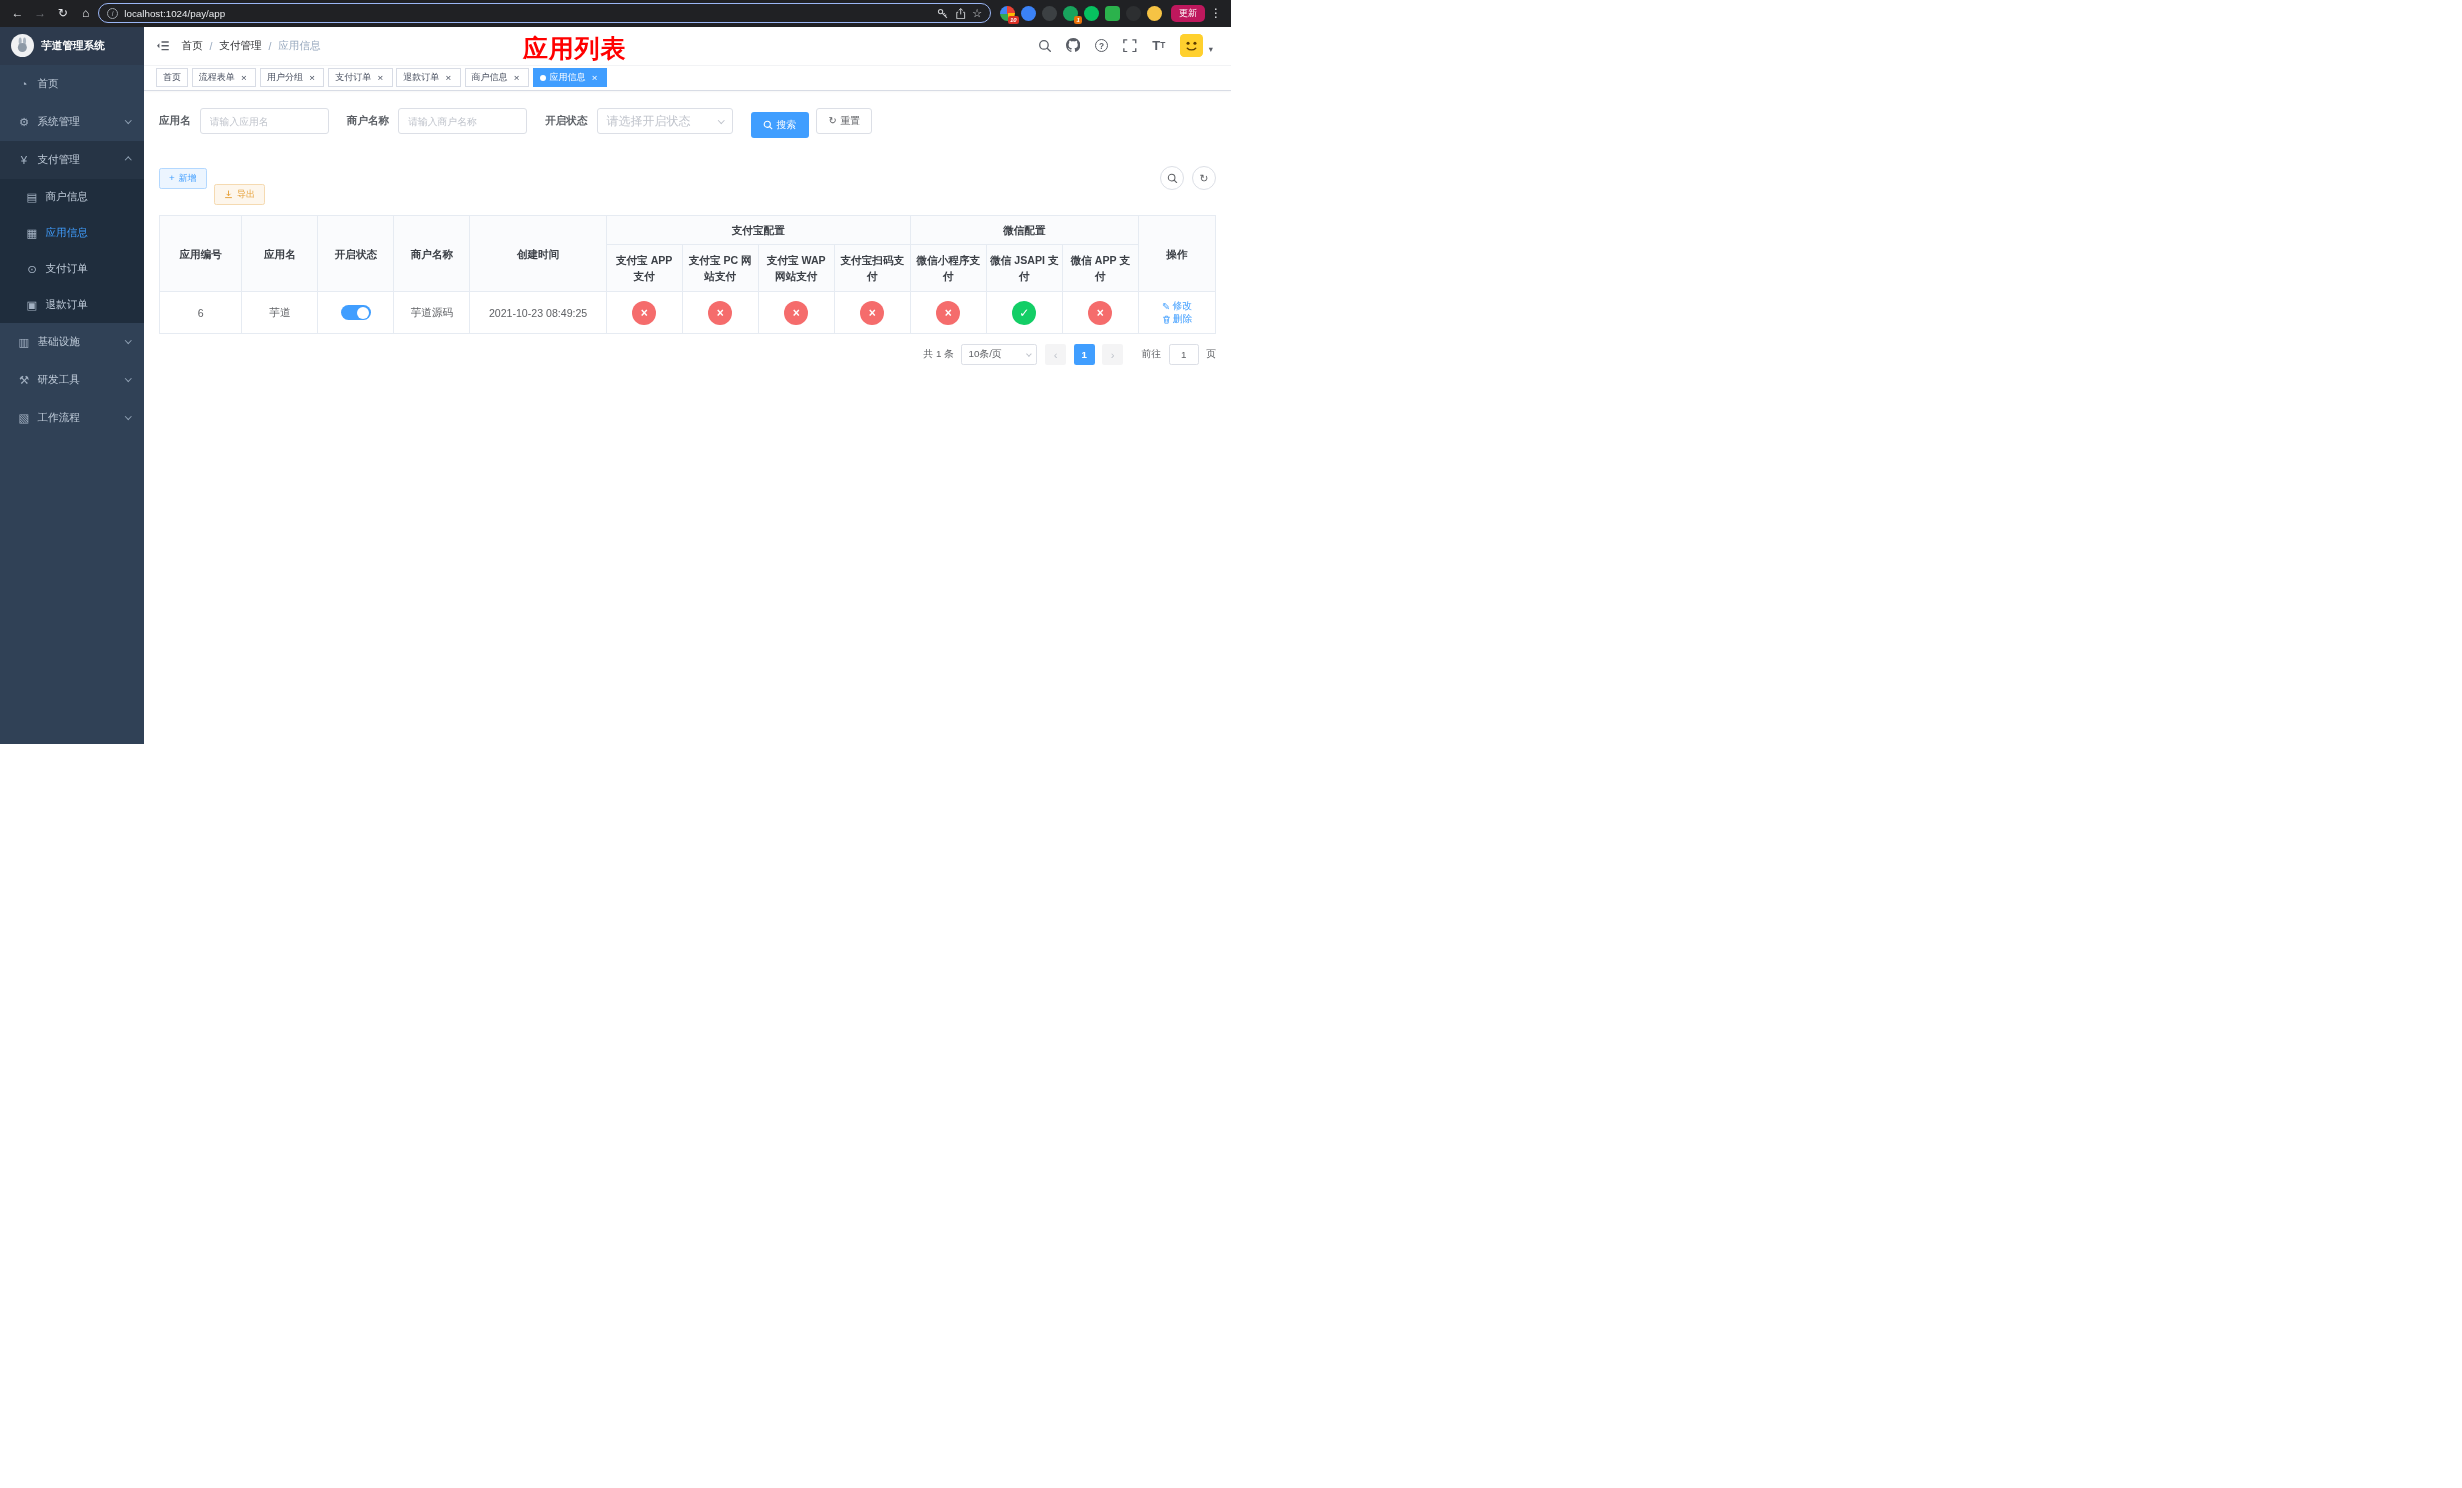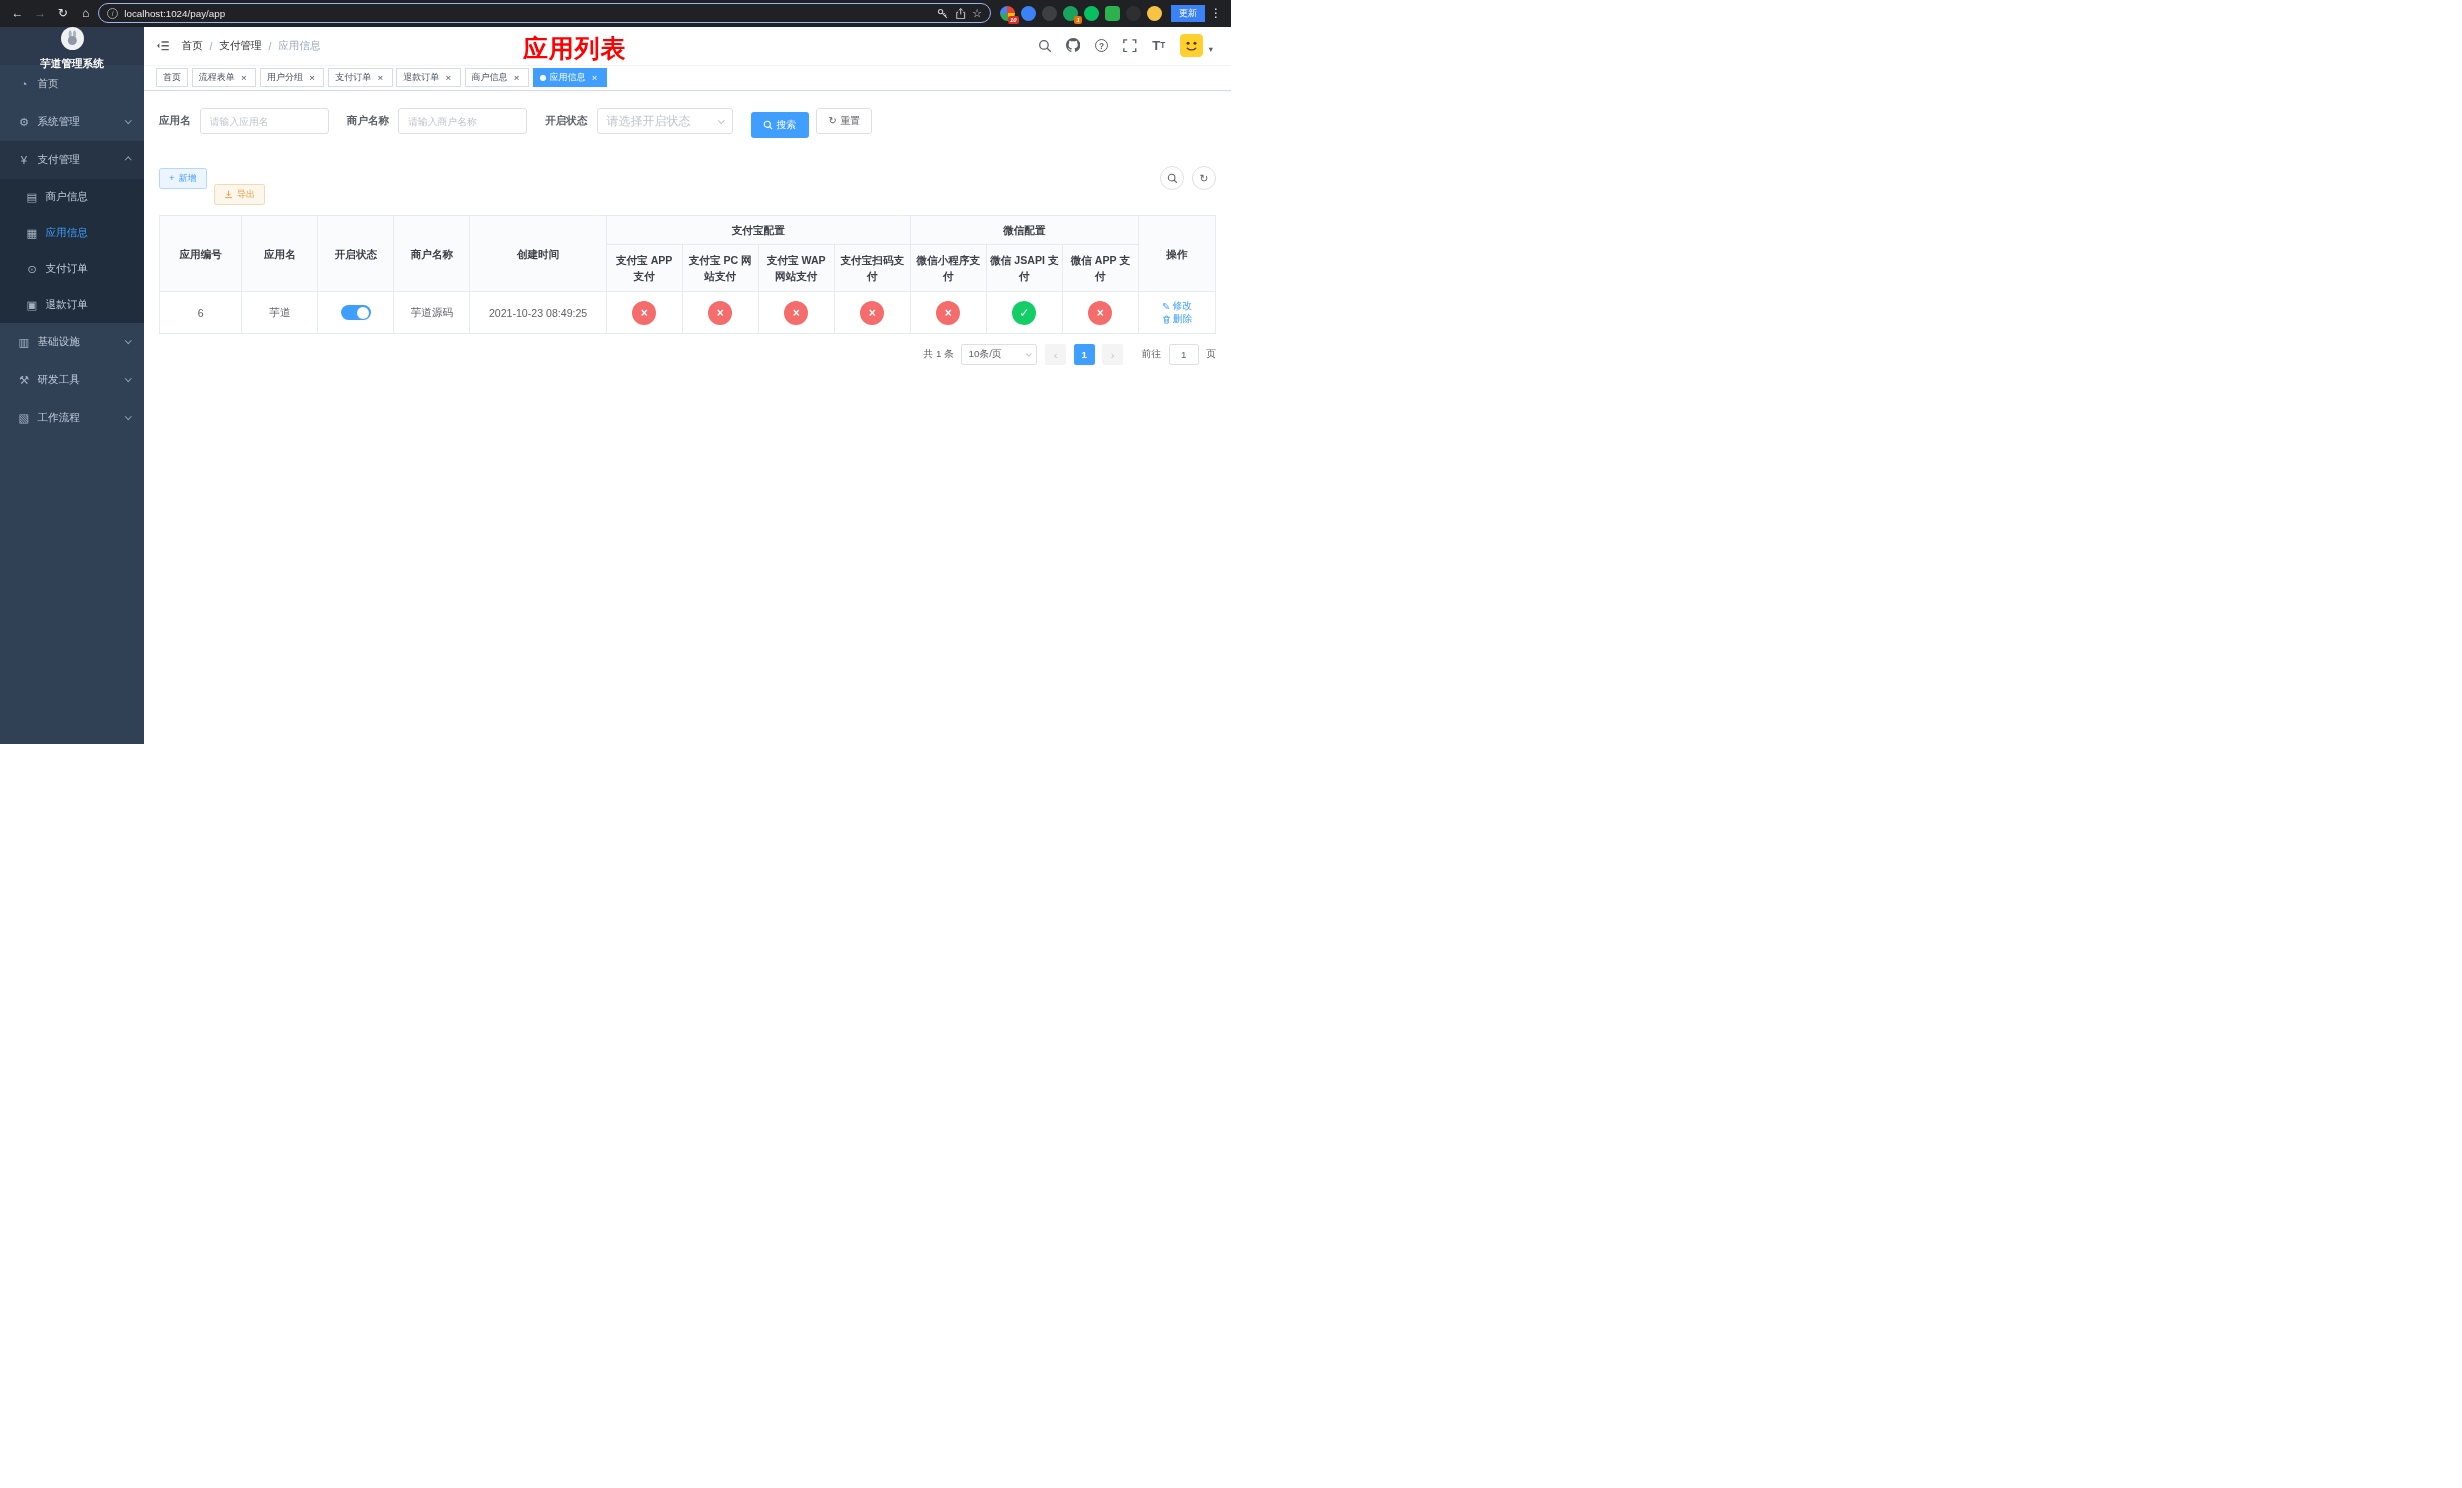--- a/index.html
+++ b/index.html
@@ -25,29 +25,29 @@
   .ext.e2{background:#3b82f6;}
   .ext.e3{background:#3c4043;}
   .ext.e4{background:#18a45d;}
   .ext.e5{background:#07c160;}
   .ext.e6{background:#2bb24c;border-radius:3.8px;}
   .ext.e7{background:#2d2f31;}
   .ext.e8{background:#f6c344;}
   .xbadge{position:absolute;bottom:-3px;right:-3.8px;font-size:6px;line-height:1;padding:1.1px 1.9px;border-radius:2.3px;color:#fff;font-weight:700;}
   .xbadge.red{background:#d93025;}
   .xbadge.orange{background:#e8710a;}
-  .update-pill{height:16.7px;padding:0 8.3px;border-radius:0;background:#3b82f6;color:#fff;font-size:9px;display:flex;align-items:center;cursor:pointer;flex-shrink:0;}
+  .update-pill{height:16.7px;padding:0 8.3px;border-radius:5px;background:#be185d;color:#fff;font-size:9px;display:flex;align-items:center;cursor:pointer;flex-shrink:0;}
   .menu-dots{font-size:12px;width:15px;}
 
   
   .body-row{display:flex;height:718px;}
 
   
   .sidebar{width:144px;flex-shrink:0;background:#304156;color:#bfcbd9;overflow:hidden;}
-  .logo-row{height:38px;display:flex;align-items:center;gap:7.6px;padding:0 10.6px;background:#2d3a4d;flex-direction:column;}
+  .logo-row{height:38px;display:flex;align-items:center;gap:7.6px;padding:0 10.6px;background:#2d3a4d;}
   .logo-avatar{width:23px;height:23px;border-radius:50%;background:#f0f1f3;display:flex;align-items:center;justify-content:center;overflow:hidden;flex-shrink:0;}
   .logo-title{color:#fff;font-size:10.6px;font-weight:700;white-space:nowrap;}
   .menu-item{height:38px;display:flex;align-items:center;padding:0 13.6px 0 15px;font-size:10.6px;color:#bfcbd9;cursor:pointer;}
   .menu-item.open{background:#263445;}
   .mi-icon{width:18px;margin-right:4.5px;font-size:11.4px;color:#a3b1c2;text-align:center;flex-shrink:0;}
   .mi-label{flex:1;}
   .chev{display:inline-block;width:4.5px;height:4.5px;border-style:solid;border-color:currentColor;border-width:0 1.1px 1.1px 0;transform:rotate(45deg);margin-top:-2.3px;}
   .chev.up{transform:rotate(-135deg);margin-top:2.3px;}
   .menu-item .chev{color:#8fa0b3;}
   .submenu{background:#1f2d3d;}

